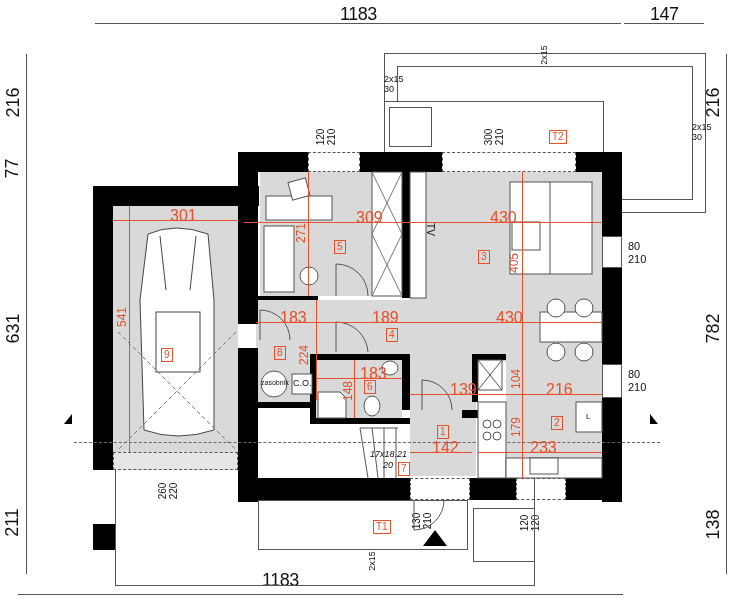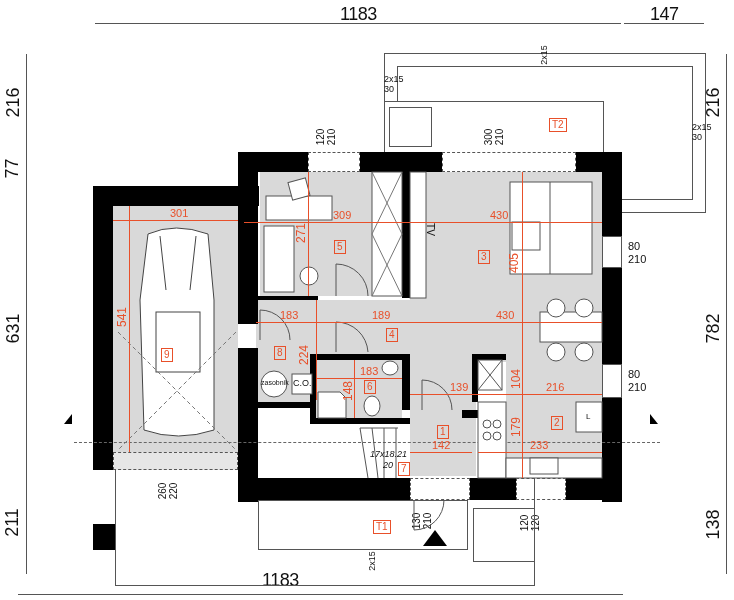--- a/index.html
+++ b/index.html
@@ -3,21 +3,21 @@
 <meta charset="utf-8">
 <style>
   html,body{margin:0;padding:0;background:#fff;}
   body{width:734px;height:600px;position:relative;overflow:hidden;font-family:"Liberation Sans",sans-serif;}
   .abs{position:absolute;}
   .wall{position:absolute;background:#000;}
   .floor{position:absolute;background:#d9d9d9;}
   .thin{position:absolute;border:1px solid #555;box-sizing:border-box;}
   .dim{position:absolute;font-size:18px;color:#111;font-family:"Liberation Sans",sans-serif;letter-spacing:-0.5px;}
   .vdim{position:absolute;font-size:18px;color:#111;transform:rotate(-90deg);transform-origin:center;white-space:nowrap;}
-  .rdim{position:absolute;font-size:11px;color:#e8502a;white-space:nowrap;}
+  .rdim{position:absolute;font-size:16px;color:#e8502a;white-space:nowrap;}
   .rvdim{position:absolute;font-size:12px;color:#e8502a;transform:rotate(-90deg);white-space:nowrap;}
   .rlbl{position:absolute;font-size:10px;color:#e8502a;border:1px solid #e8502a;padding:0 2px;line-height:12px;}
   .sm{position:absolute;font-size:10px;color:#111;white-space:nowrap;}
   .hline{position:absolute;height:1px;background:#555;}
   .vline{position:absolute;width:1px;background:#555;}
   .rh{position:absolute;height:1px;background:#e8502a;}
   .rv{position:absolute;width:1px;background:#e8502a;}
   .dash{position:absolute;border-top:1px dashed #666;height:0;}
   svg{position:absolute;left:0;top:0;}
 </style>
@@ -40,21 +40,21 @@
 
 <div class="vline" style="left:726px;top:54px;height:520px;"></div>
 <div class="vdim" style="left:698px;top:92px;">216</div>
 <div class="vdim" style="left:698px;top:318px;">782</div>
 <div class="vdim" style="left:698px;top:514px;">138</div>
 
 <div class="thin" style="left:384px;top:53px;width:322px;height:160px;"></div>
 <div class="thin" style="left:397px;top:66px;width:296px;height:134px;"></div>
 <div class="abs" style="left:384px;top:101px;width:220px;height:52px;background:#fff;border:1px solid #555;box-sizing:border-box;"></div>
 <div class="thin" style="left:389px;top:107px;width:43px;height:40px;"></div>
-<div class="rlbl" style="left:549px;top:118px;">T2</div>
+<div class="rlbl" style="left:549px;top:130px;">T2</div>
 <div class="sm" style="left:534px;top:50px;transform:rotate(-90deg);font-size:9px;"><span>2x15</span></div>
 <div class="sm" style="left:384px;top:74px;font-size:9px;line-height:10px;"><span>2x15</span><br><span>30</span></div>
 <div class="sm" style="left:692px;top:122px;font-size:9px;line-height:10px;"><span>2x15</span><br><span>30</span></div>
 
 <div class="floor" style="left:113px;top:206px;width:125px;height:252px;"></div>
 <div class="floor" style="left:260px;top:172px;width:142px;height:124px;"></div>
 <div class="floor" style="left:410px;top:172px;width:192px;height:190px;"></div>
 <div class="floor" style="left:256px;top:300px;width:346px;height:60px;"></div>
 <div class="floor" style="left:256px;top:300px;width:56px;height:104px;"></div>
 <div class="floor" style="left:314px;top:358px;width:88px;height:62px;"></div>
@@ -195,21 +195,21 @@
 <div class="rh" style="left:256px;top:322px;width:346px;"></div>
 <div class="rv" style="left:316px;top:300px;height:100px;"></div>
 <div class="rh" style="left:316px;top:378px;width:86px;"></div>
 <div class="rv" style="left:354px;top:360px;height:58px;"></div>
 <div class="rh" style="left:410px;top:394px;width:192px;"></div>
 <div class="rh" style="left:410px;top:452px;width:62px;"></div>
 <div class="rh" style="left:478px;top:452px;width:124px;"></div>
 
 <div class="rdim" style="left:170px;top:207px;">301</div>
 <div class="rvdim" style="left:112px;top:310px;">541</div>
-<div class="rdim" style="left:333px;top:209px;text-align:right;">309</div>
+<div class="rdim" style="left:356px;top:209px;text-align:right;">309</div>
 <div class="rvdim" style="left:291px;top:226px;">271</div>
 <div class="rdim" style="left:490px;top:209px;">430</div>
 <div class="rvdim" style="left:504px;top:256px;">405</div>
 <div class="rdim" style="left:496px;top:309px;">430</div>
 <div class="rdim" style="left:280px;top:309px;">183</div>
 <div class="rvdim" style="left:294px;top:348px;">224</div>
 <div class="rdim" style="left:372px;top:309px;">189</div>
 <div class="rdim" style="left:360px;top:365px;">183</div>
 <div class="rvdim" style="left:338px;top:384px;">148</div>
 <div class="rdim" style="left:450px;top:381px;">139</div>

